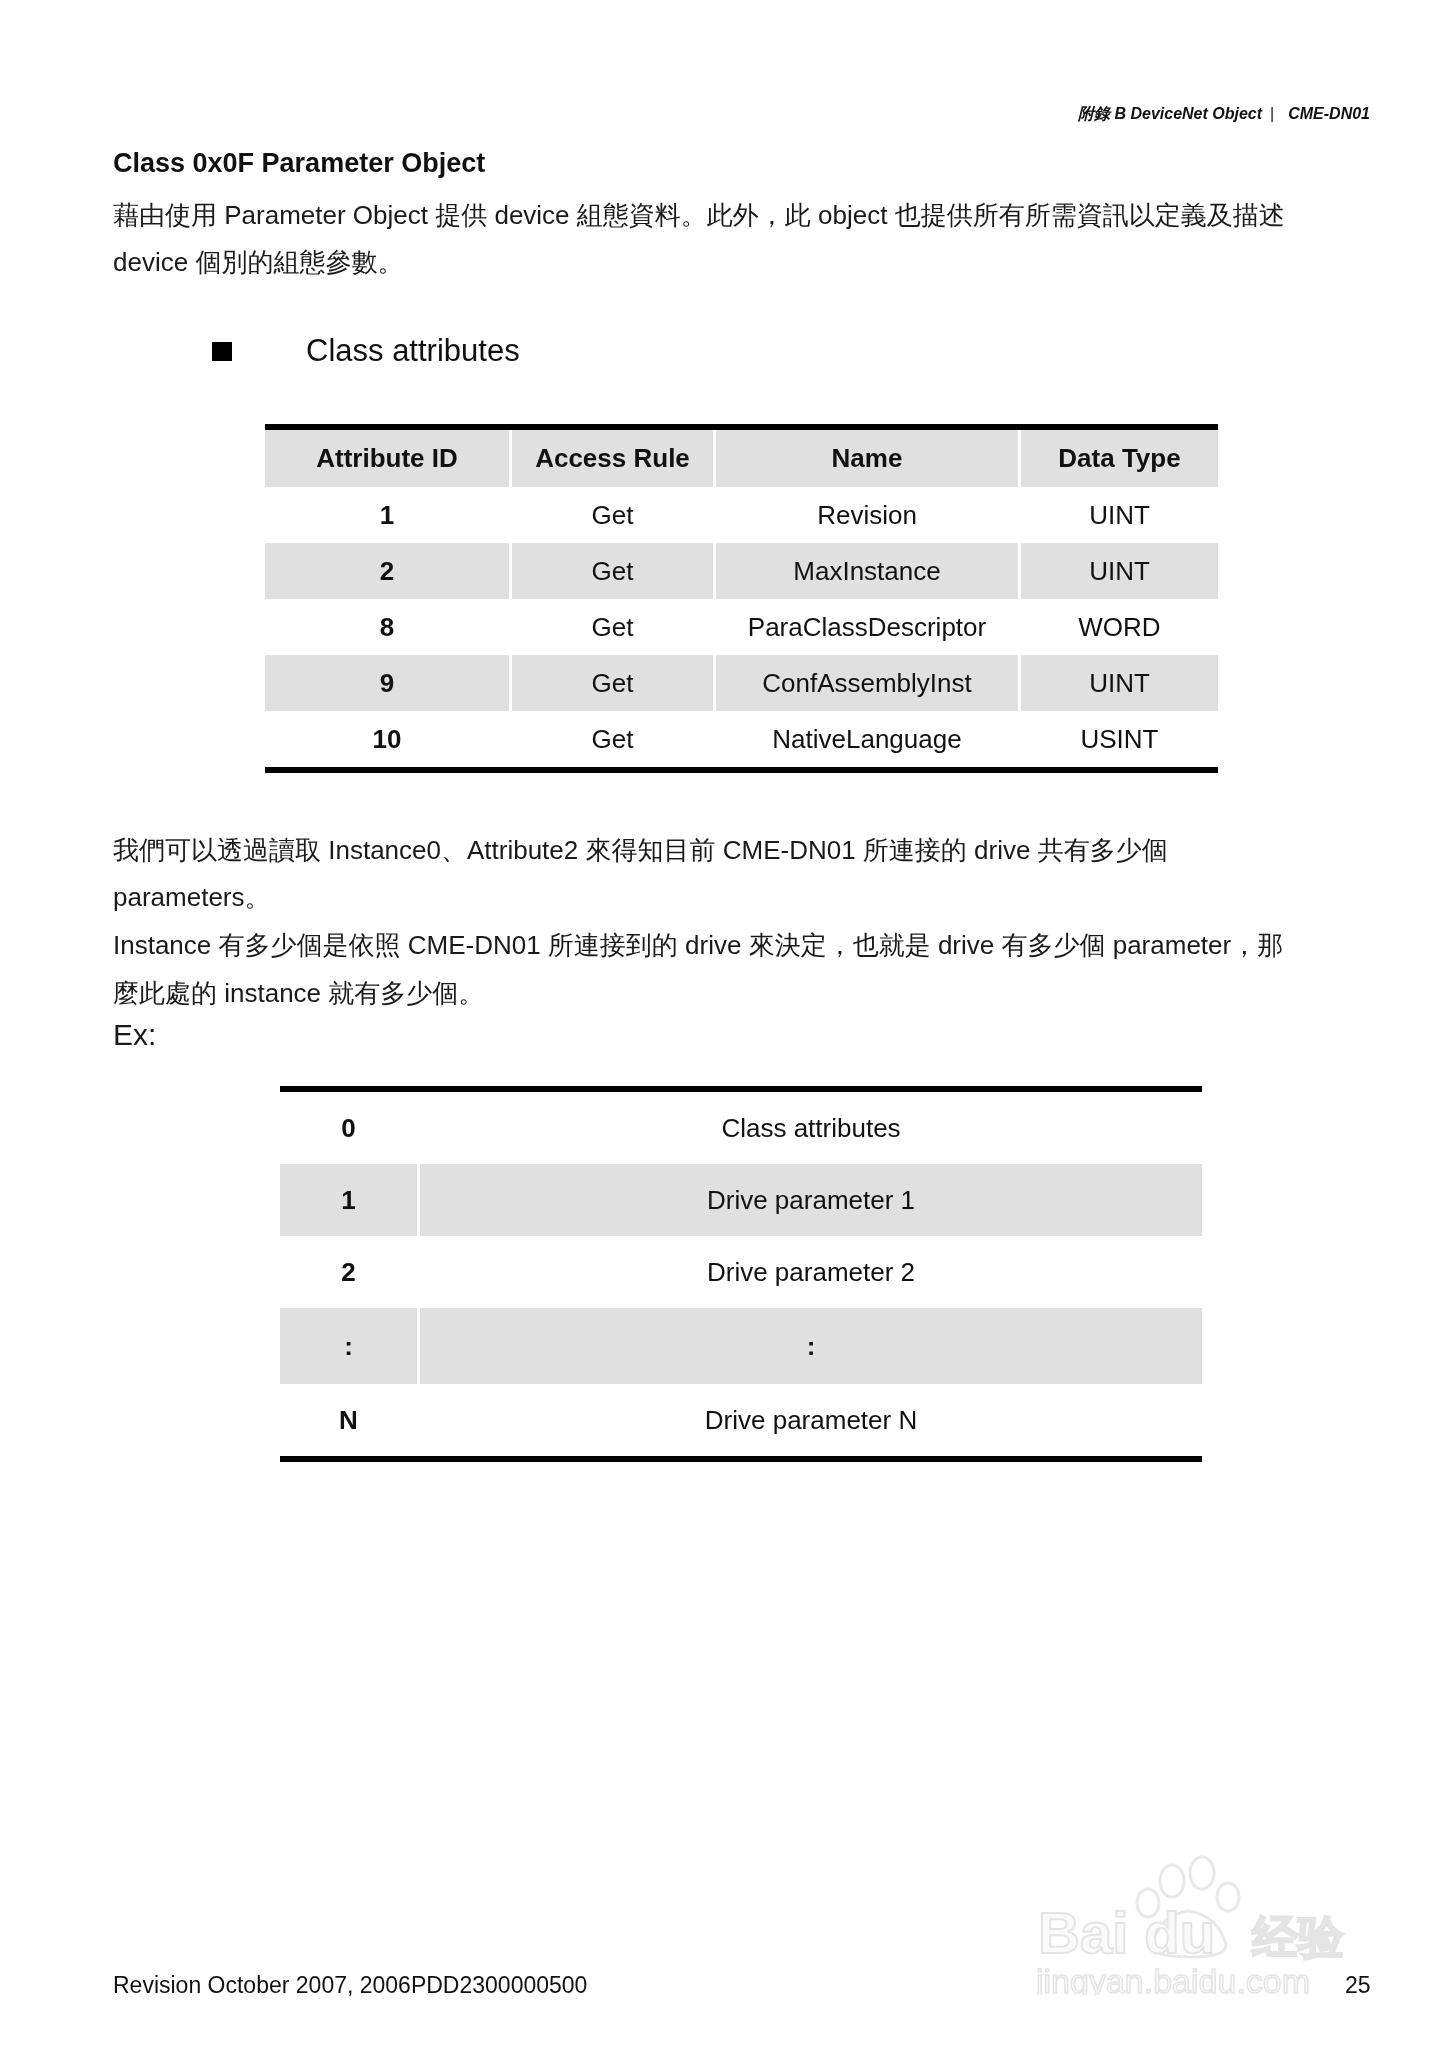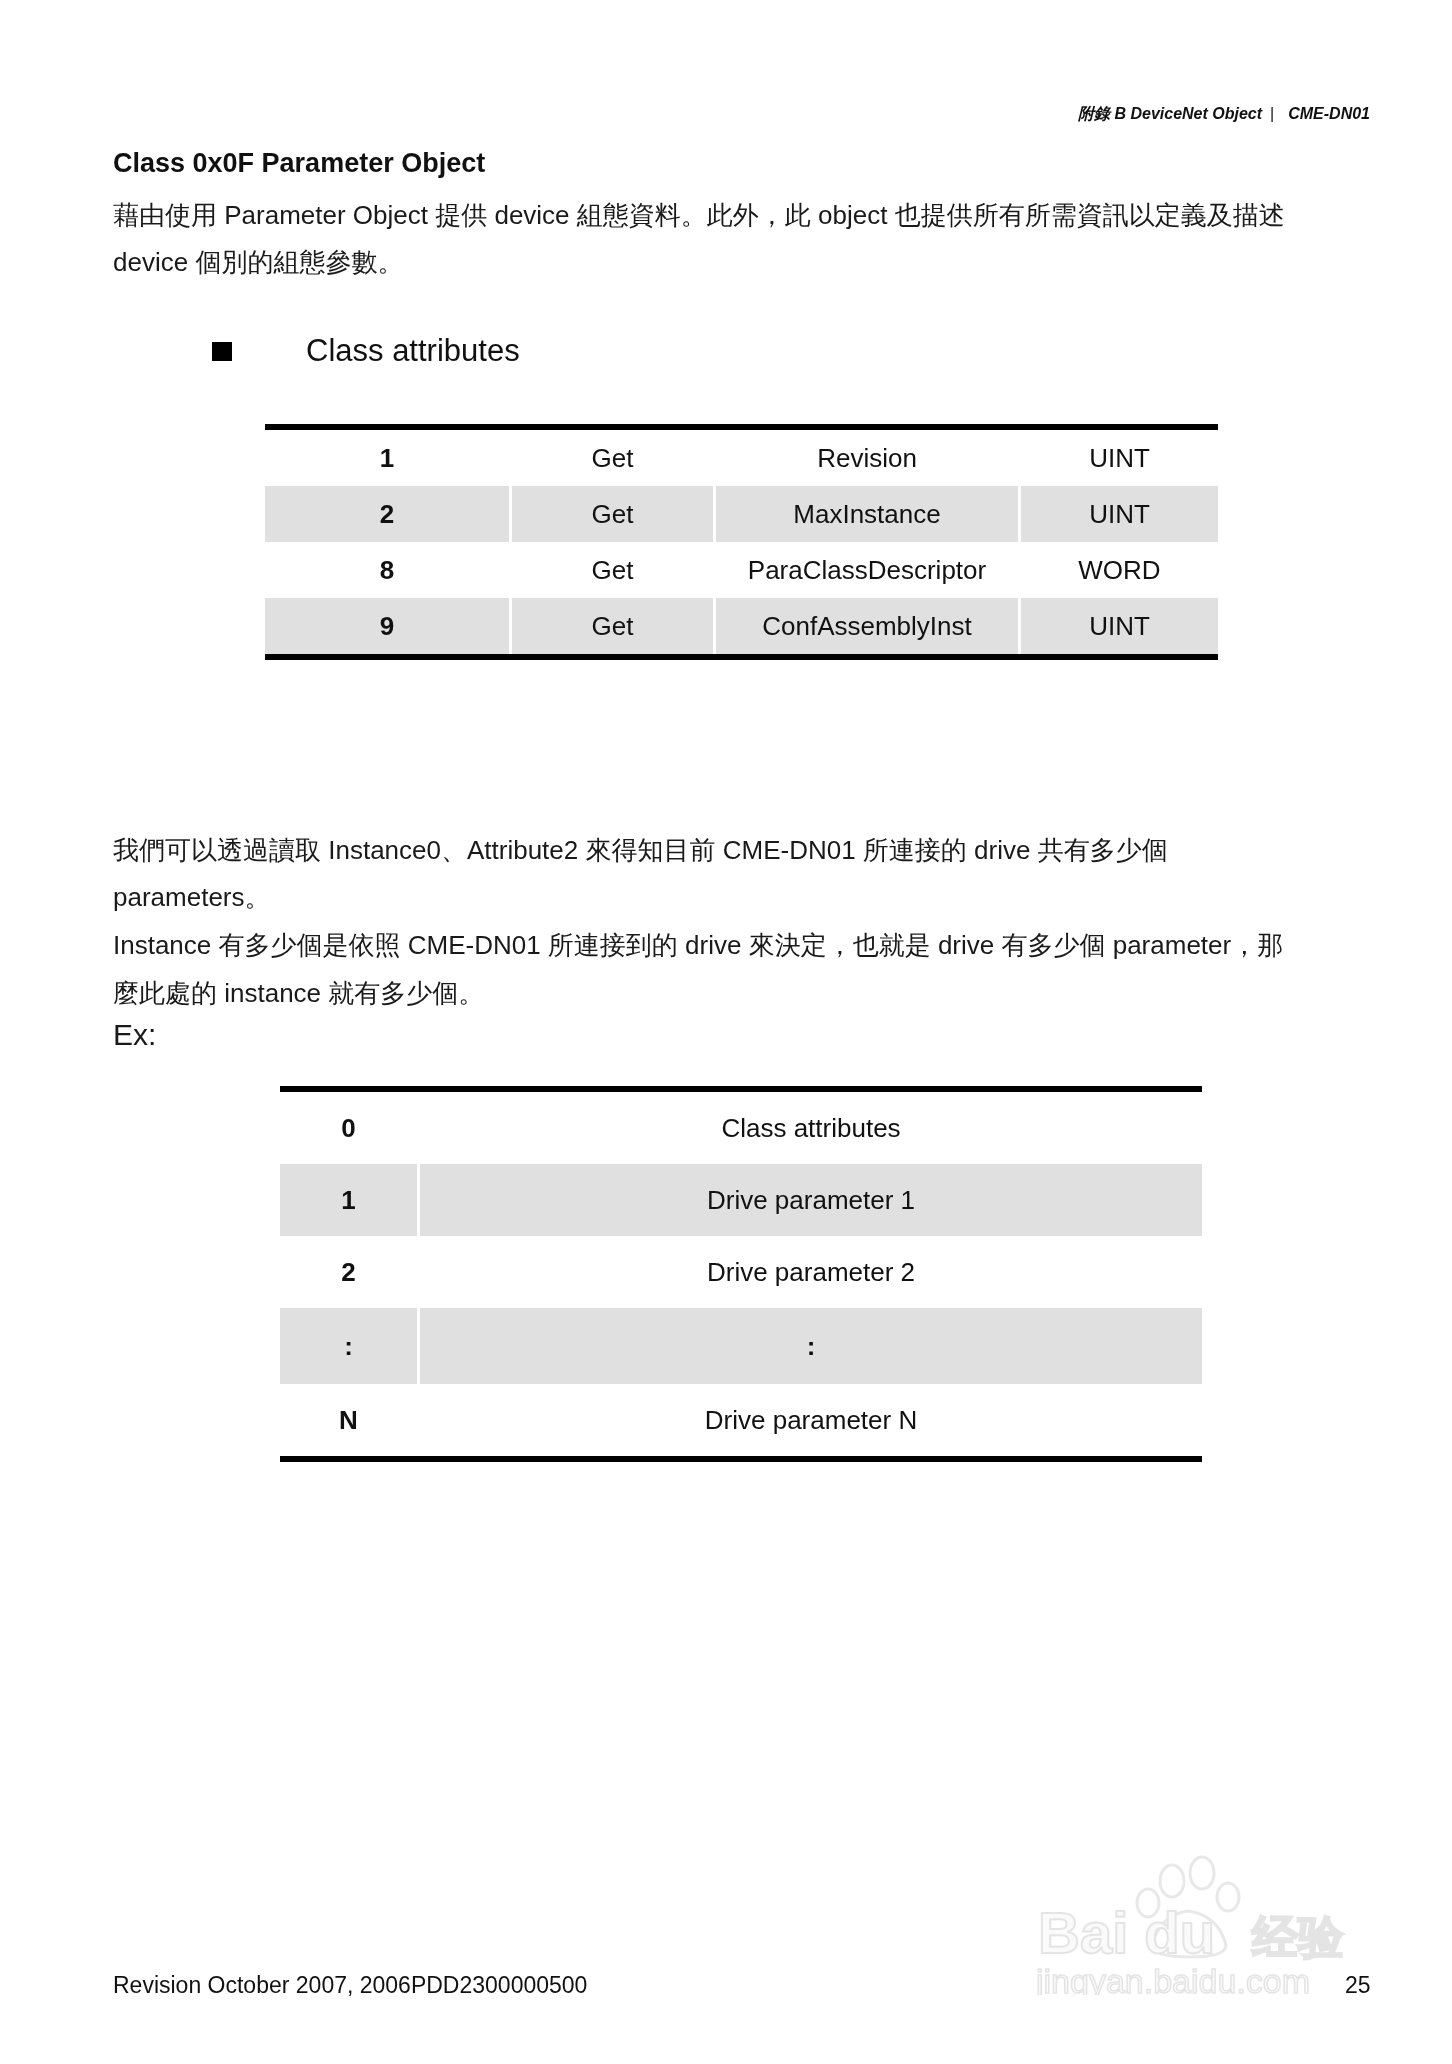--- a/index.html
+++ b/index.html
@@ -66,20 +66,26 @@
       <col style="width:247px">
       <col style="width:204px">
       <col style="width:305px">
       <col style="width:197px">
     </colgroup>
   <tbody>
       <tr class="rule-top">
         <td colspan="4"></td>
       </tr>
   <tr>
+    <th>Attribute ID</th>
+    <th>Access Rule</th>
+    <th>Name</th>
+    <th>Data Type</th>
+  </tr>
+  <tr>
     <td class="cell key">1</td>
     <td class="cell">Get</td>
     <td class="cell">Revision</td>
     <td class="cell">UINT</td>
   </tr>
   <tr class="shade">
     <td class="cell key">2</td>
     <td class="cell">Get</td>
     <td class="cell">MaxInstance</td>
     <td class="cell">UINT</td>
@@ -88,20 +94,26 @@
     <td class="cell key">8</td>
     <td class="cell">Get</td>
     <td class="cell">ParaClassDescriptor</td>
     <td class="cell">WORD</td>
   </tr>
   <tr class="shade">
     <td class="cell key">9</td>
     <td class="cell">Get</td>
     <td class="cell">ConfAssemblyInst</td>
     <td class="cell">UINT</td>
+  </tr>
+  <tr>
+    <td class="cell key">10</td>
+    <td class="cell">Get</td>
+    <td class="cell">NativeLanguage</td>
+    <td class="cell">USINT</td>
   </tr>
   <tr class="rule-bot">
         <td colspan="4"></td>
       </tr>
 </tbody>
   </table>
 
 <div class="abs para" style="top:827px;">我們可以透過讀取 Instance0、Attribute2 來得知目前 CME-DN01 所連接的 drive 共有多少個</div>
 <div class="abs para" style="top:874px;">parameters。</div>
 <div class="abs para" style="top:922px;">Instance 有多少個是依照 CME-DN01 所連接到的 drive 來決定，也就是 drive 有多少個 parameter，那</div>

